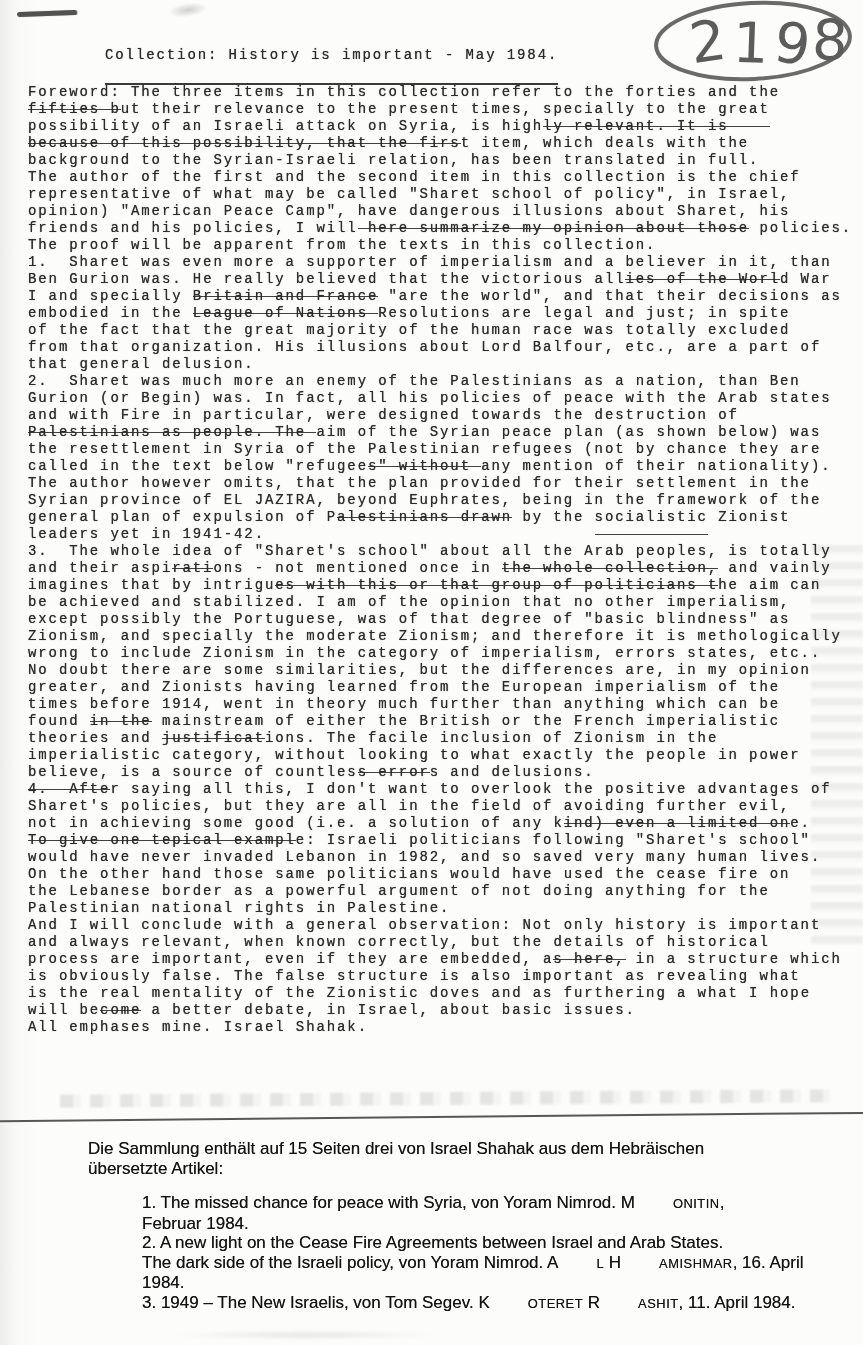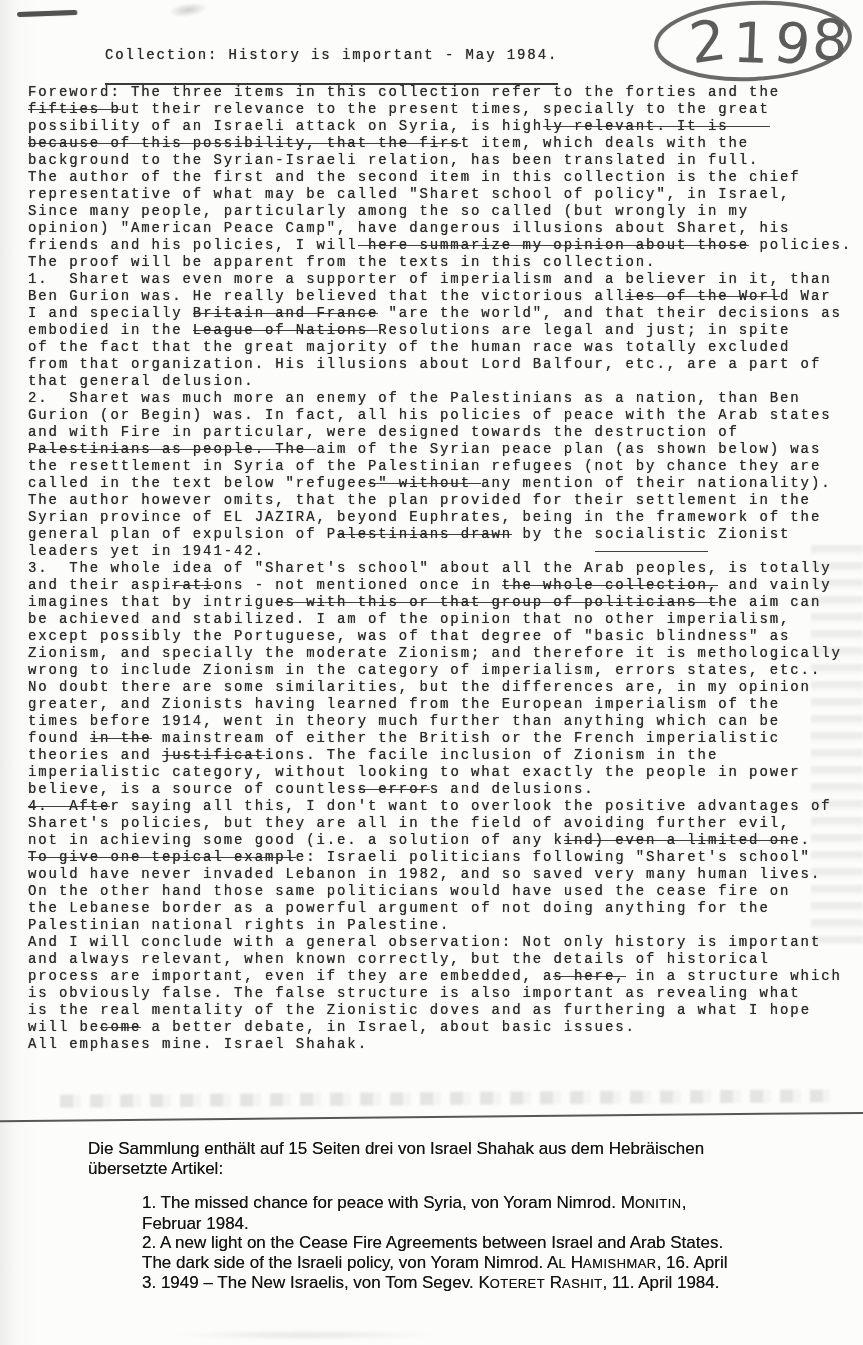--- a/index.html
+++ b/index.html
@@ -72,21 +72,21 @@
     position:absolute;left:88px;top:1139px;
     font-size:17px;line-height:19.5px;color:#121212;
     text-shadow:0 0 0.4px rgba(18,18,18,0.7);
   }
   .note-items{
     position:absolute;left:142px;top:1193px;
     font-size:17px;line-height:19.5px;color:#121212;
     text-shadow:0 0 0.4px rgba(18,18,18,0.7);
   }
   .g-line{white-space:pre;}
-  .scs{font-size:0.76em;letter-spacing:0.5px;}
+  .scs{font-size:0.76em;letter-spacing:0.5px;margin-left:38px;}
 </style>
 </head>
 <body>
 
 <div class="page">
 
   <div class="pen-dash"></div>
   <div class="pen-smudge"></div>
 
   <svg class="stamp" viewBox="0 0 215 95">
@@ -96,21 +96,20 @@
 
   <div class="tw-title">Collection: History is important - May 1984.</div>
   <div class="tw-body">
       <div class="tline"><span class="u">Foreword:</span> The three items in this collection refer to the forties and the</div>
       <div class="tline">fifties but their relevance to the present times, <span class="u">specially to the great</span></div>
       <div class="tline"><span class="u">possibility of an Israeli attack on Syria,</span> is highly relevant. It is</div>
       <div class="tline">because of this possibility, that the first item, which deals with the</div>
       <div class="tline">background to the Syrian-Israeli relation, has been translated in full.</div>
       <div class="tline">The author of the first and the second item in this collection is the chief</div>
       <div class="tline">representative of what may be called "Sharet school of policy", in Israel,</div>
-      <div class="tline">Since many people, particularly among the so called (but wrongly in my</div>
       <div class="tline">opinion) "American Peace Camp", <span class="u">have dangerous illusions about Sharet,</span> his</div>
       <div class="tline">friends and his policies, I will here summarize my opinion about those policies.</div>
       <div class="tline">The proof will be apparent from the texts in this collection.</div>
       <div class="tline">1.  Sharet was even more a supporter of imperialism and a <span class="u">believer in it,</span> than</div>
       <div class="tline">Ben Gurion was. <span class="u">He really believed</span> that the victorious allies of the World War</div>
       <div class="tline">I and specially <span class="u">Britain and France</span> "are the world", and that their decisions as</div>
       <div class="tline">embodied in the League of Nations Resolutions are legal and just; in spite</div>
       <div class="tline">of the fact that the great majority of the human race was totally excluded</div>
       <div class="tline">from that organization. His illusions about Lord Balfour, etc., are a part of</div>
       <div class="tline">that general delusion.</div>
@@ -162,17 +161,18 @@
 
   <div class="note-intro">
       <div class="g-line">Die Sammlung enthält auf 15 Seiten drei von Israel Shahak aus dem Hebräischen</div>
       <div class="g-line">übersetzte Artikel:</div>
     </div>
   <div class="note-items">
       <div class="g-line">1. The missed chance for peace with Syria, von Yoram Nimrod. M<span class="scs">ONITIN</span>,</div>
       <div class="g-line">Februar 1984.</div>
       <div class="g-line">2. A new light on the Cease Fire Agreements between Israel and Arab States.</div>
       <div class="g-line">The dark side of the Israeli policy, von Yoram Nimrod. A<span class="scs">L</span> H<span class="scs">AMISHMAR</span>, 16. April</div>
+      <div class="g-line">1984.</div>
       <div class="g-line">3. 1949 – The New Israelis, von Tom Segev. K<span class="scs">OTERET</span> R<span class="scs">ASHIT</span>, 11. April 1984.</div>
     </div>
 
   <div class="bottom-smudge"></div>
 </div>
 
 </body></html>

